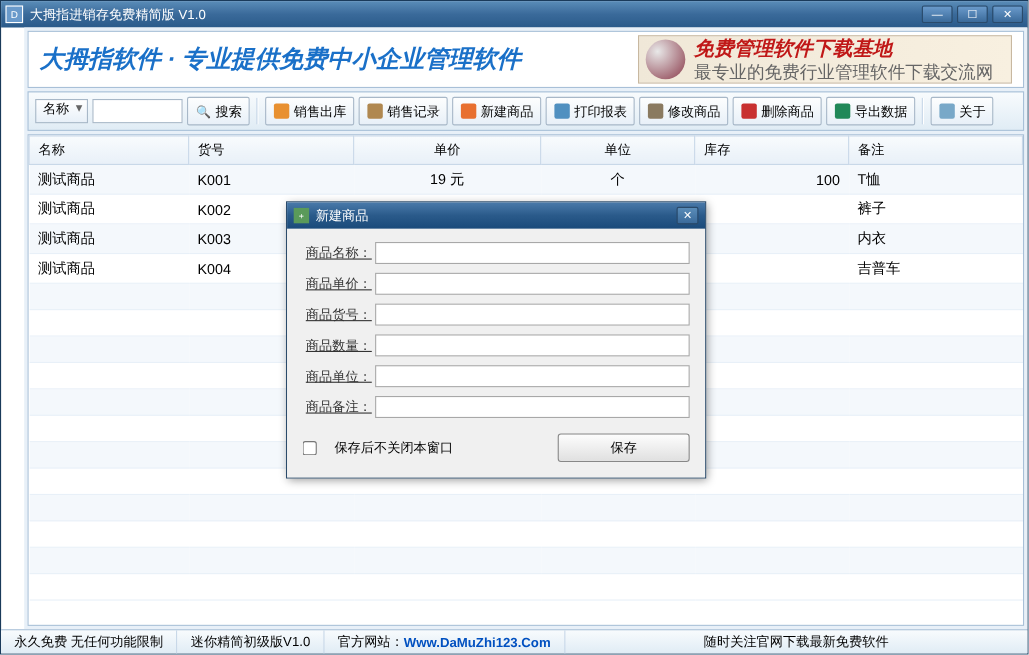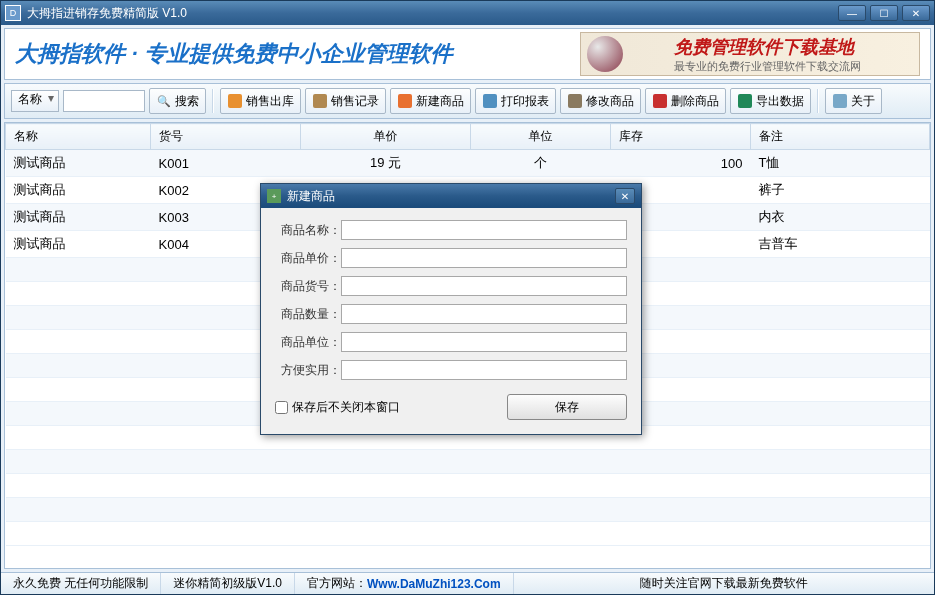--- a/index.html
+++ b/index.html
@@ -6,29 +6,29 @@
 body { font-family: "Microsoft YaHei", SimSun, Arial, sans-serif; font-size: 12px; background: #3a6a8a; width: 935px; height: 595px; overflow: hidden; position: relative; }
 
 .window { width: 935px; height: 595px; background: #fff; border: 1px solid #1a3a5a; display: flex; flex-direction: column; }
 
 .titlebar { height: 24px; background: linear-gradient(to bottom, #5a8cb8 0%, #3a6a9a 50%, #2a5a8a 100%); display: flex; align-items: center; padding: 0 4px; color: #fff; font-size: 12px; }
 .titlebar .app-icon { width: 16px; height: 16px; background: #6a9acb; margin-right: 6px; border: 1px solid #fff; font-size: 9px; display: flex; align-items: center; justify-content: center; }
 .titlebar .title { flex: 1; }
 .win-btns { display: flex; gap: 4px; }
 .win-btn { width: 28px; height: 16px; background: linear-gradient(to bottom, #6a9acb, #3a6a9a); border: 1px solid #2a4a6a; border-radius: 2px; color: #fff; display: flex; align-items: center; justify-content: center; font-size: 10px; cursor: pointer; }
 
-.content { flex: 1; background: #e8f0f8; padding: 3px; display: flex; flex-direction: column; gap: 3px; }
+.content { flex: 1; background: #e8f0f8; padding: 3px; display: flex; flex-direction: column; gap: 3px; margin-left: 21px; }
 
 .banner { height: 52px; background: #fff; border: 1px solid #a8c0d8; display: flex; align-items: center; padding: 0 10px; }
 .banner-title { font-size: 22px; font-weight: bold; font-style: italic; color: #1a70c8; flex: 1; }
-.banner-ad { width: 340px; height: 44px; background: linear-gradient(to right, #f0e8d8, #f8f0e0); border: 1px solid #c8b8a0; display: flex; align-items: center; padding: 0 6px; gap: 43px; }
+.banner-ad { width: 340px; height: 44px; background: linear-gradient(to right, #f0e8d8, #f8f0e0); border: 1px solid #c8b8a0; display: flex; align-items: center; padding: 0 6px; }
 .banner-ad .globe { width: 36px; height: 36px; background: radial-gradient(circle at 30% 30%, #e8e8e8, #8a3a4a); border-radius: 50%; margin-right: 8px; }
 .banner-ad .ad-text { display: flex; flex-direction: column; }
 .banner-ad .ad-line1 { color: #c01818; font-size: 18px; font-weight: bold; font-style: italic; }
-.banner-ad .ad-line2 { color: #666; font-size: 11px; }
+.banner-ad .ad-line2 { color: #666; font-size: 16px; }
 
 .toolbar { height: 36px; background: linear-gradient(to bottom, #f8fbfd, #e0ecf5); border: 1px solid #a8c0d8; display: flex; align-items: center; padding: 0 6px; gap: 4px; }
 .tb-select { height: 22px; border: 1px solid #a8b8c8; background: linear-gradient(to bottom, #fff, #e8f0f8); padding: 0 16px 0 6px; font-size: 12px; position: relative; cursor: pointer; }
 .tb-select::after { content: "▾"; position: absolute; right: 4px; color: #666; }
 .tb-input { height: 22px; width: 82px; border: 1px solid #a8b8c8; background: #fff; padding: 0 4px; font-size: 12px; }
 .tb-btn { height: 26px; border: 1px solid #a8b8c8; background: linear-gradient(to bottom, #fdfefe, #e8f0f8); padding: 0 6px; display: flex; align-items: center; gap: 3px; cursor: pointer; font-size: 12px; border-radius: 2px; }
 .tb-icon { width: 16px; height: 16px; display: flex; align-items: center; justify-content: center; font-size: 11px; }
 .tb-sep { width: 2px; height: 24px; border-left: 1px solid #c8d8e8; border-right: 1px solid #fff; margin: 0 2px; }
 
 .table-wrap { flex: 1; background: #fff; border: 1px solid #a8c0d8; overflow: hidden; position: relative; }
@@ -43,24 +43,24 @@
 .status-cell a { color: #0050c0; text-decoration: none; font-weight: bold; }
 
 
 .dialog { position: absolute; left: 260px; top: 183px; width: 382px; background: #f0f0f0; border: 1px solid #2a4a6a; box-shadow: 2px 2px 8px rgba(0,0,0,0.4); }
 .dlg-titlebar { height: 24px; background: linear-gradient(to bottom, #4a7aaa 0%, #2a5a8a 50%, #1a4a7a 100%); display: flex; align-items: center; padding: 0 6px; color: #fff; font-size: 12px; }
 .dlg-titlebar .app-icon { width: 14px; height: 14px; background: #5a9a5a; margin-right: 6px; font-size: 8px; display: flex; align-items: center; justify-content: center; }
 .dlg-titlebar .title { flex: 1; }
 .dlg-close { width: 20px; height: 16px; background: linear-gradient(to bottom, #5a8cb8, #3a6a9a); border: 1px solid #2a4a6a; border-radius: 2px; display: flex; align-items: center; justify-content: center; cursor: pointer; font-size: 10px; }
 .dlg-body { padding: 12px 14px 14px 14px; background: #f0f0f0; }
 .dlg-row { display: flex; align-items: center; margin-bottom: 8px; }
-.dlg-label { width: 66px; text-align: right; font-size: 12px; color: #333; }
+.dlg-label { width: 66px; text-align: center; font-size: 12px; color: #333; text-decoration: underline; }
 .dlg-input { flex: 1; height: 20px; border: 1px solid #a8a8a8; background: #fff; padding: 0 4px; font-size: 12px; }
 .dlg-footer { display: flex; align-items: center; margin-top: 14px; }
-.dlg-check { display: flex; align-items: center; gap: 4px; font-size: 12px; flex: 1; }
+.dlg-check { display: flex; align-items: center; gap: 16px; font-size: 12px; flex: 1; }
 .dlg-check input { width: 13px; height: 13px; }
 .dlg-save { width: 120px; height: 26px; background: linear-gradient(to bottom, #fdfdfd, #e0e0e0); border: 1px solid #888; border-radius: 3px; cursor: pointer; font-size: 12px; }
 
 .ico-search::before { content: "🔍"; }
 .ico-out::before { content: ""; display: block; width: 14px; height: 14px; background: #e89030; border-radius: 2px; }
 .ico-list::before { content: ""; display: block; width: 14px; height: 14px; background: #b08850; border-radius: 2px; }
 .ico-new::before { content: ""; display: block; width: 14px; height: 14px; background: #e87030; border-radius: 2px; }
 .ico-print::before { content: ""; display: block; width: 14px; height: 14px; background: #5090c0; border-radius: 2px; }
 .ico-edit::before { content: ""; display: block; width: 14px; height: 14px; background: #8a7a60; border-radius: 2px; }
 .ico-del::before { content: ""; display: block; width: 14px; height: 14px; background: #c83030; border-radius: 2px; }
@@ -326,21 +326,21 @@
       </div>
     <div class="dlg-row">
         <div class="dlg-label">商品数量：</div>
         <input class="dlg-input" style="">
       </div>
     <div class="dlg-row">
         <div class="dlg-label">商品单位：</div>
         <input class="dlg-input" style="">
       </div>
     <div class="dlg-row">
-        <div class="dlg-label">方便实用：</div>
+        <div class="dlg-label">商品备注：</div>
         <input class="dlg-input" style="">
       </div>
     <div class="dlg-footer">
       <label class="dlg-check">
         <input type="checkbox" style="">
         <span>保存后不关闭本窗口</span>
       </label>
       <button class="dlg-save">保存</button>
     </div>
   </div>

